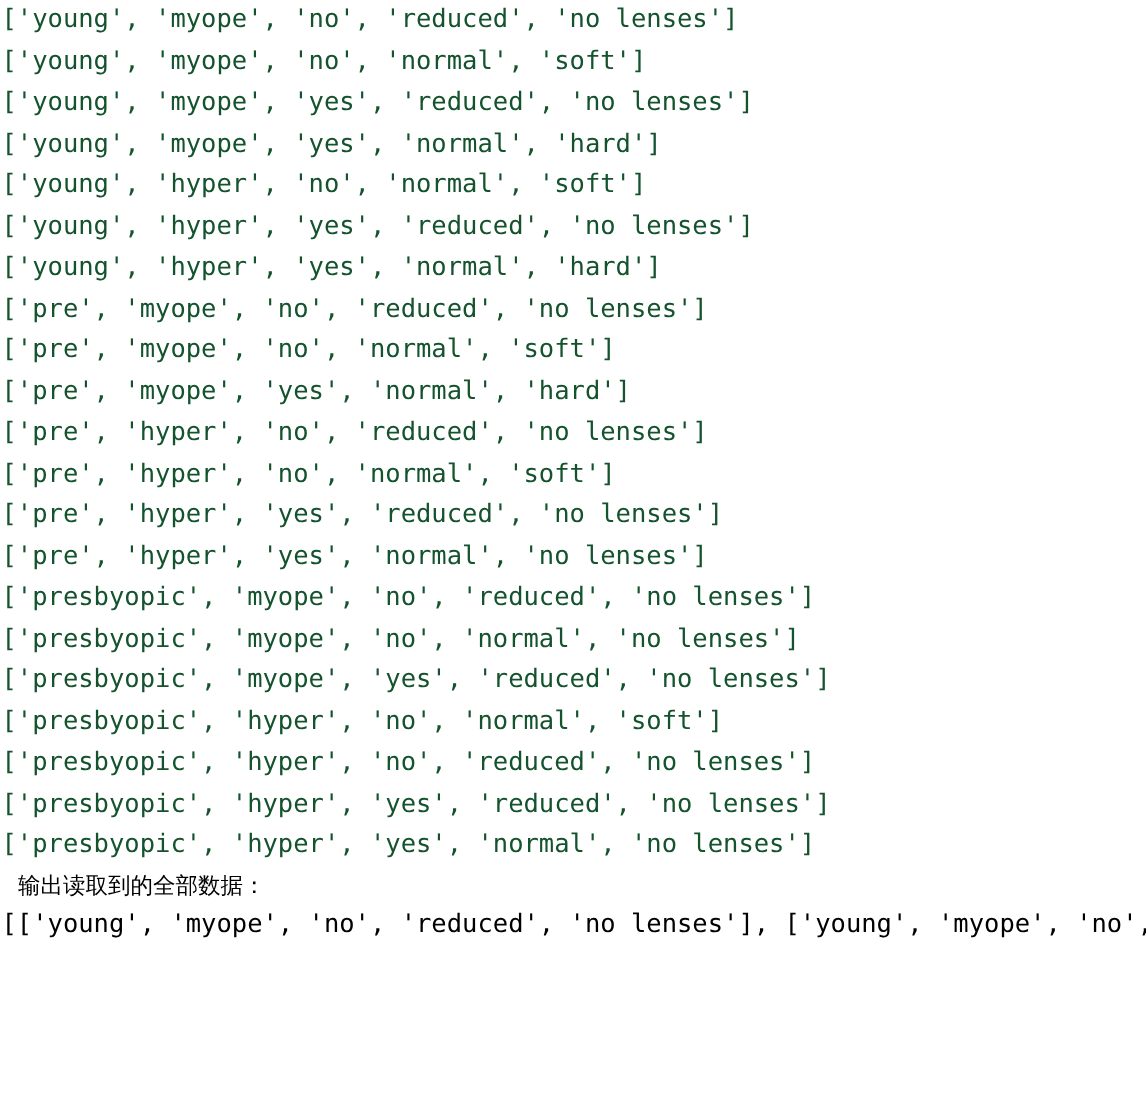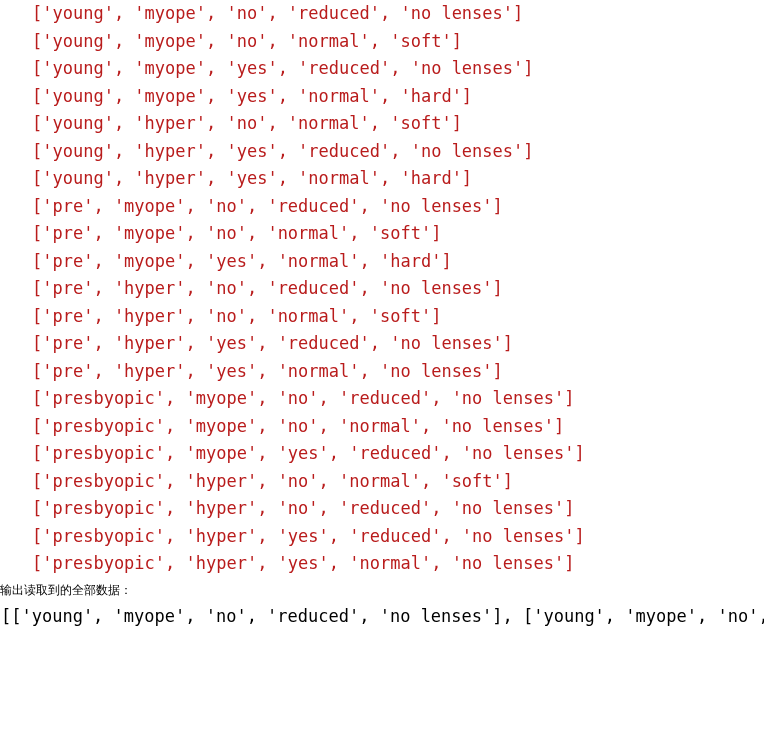--- a/index.html
+++ b/index.html
@@ -20,35 +20,34 @@
     padding: 0;
     background: #ffffff;
     overflow: hidden;
     position: relative;
   }
   .code-line {
     font-family: "DejaVu Sans Mono", "Liberation Mono", monospace;
     font-size: 17px;
     line-height: 27.5px;
     height: 27.5px;
-    color: #b91c1c;
+    color: #14532d;
     white-space: pre;
     letter-spacing: 0px;
     padding-left: 1px;
     overflow: hidden;
-    margin-left: 31px;
   }
   .cjk-line {
     font-family: "DejaVu Sans", "Liberation Sans", sans-serif;
-    font-size: 12px;
+    font-size: 15px;
     line-height: 25px;
     height: 25px;
     color: #000000;
     white-space: pre;
-    padding-left: 0;
+    padding-left: 12px;
     overflow: hidden;
   }
   .final-line {
     font-family: "DejaVu Sans Mono", "Liberation Mono", monospace;
     font-size: 17px;
     line-height: 27.5px;
     height: 27.5px;
     color: #000000;
     white-space: pre;
     padding-left: 1px;

